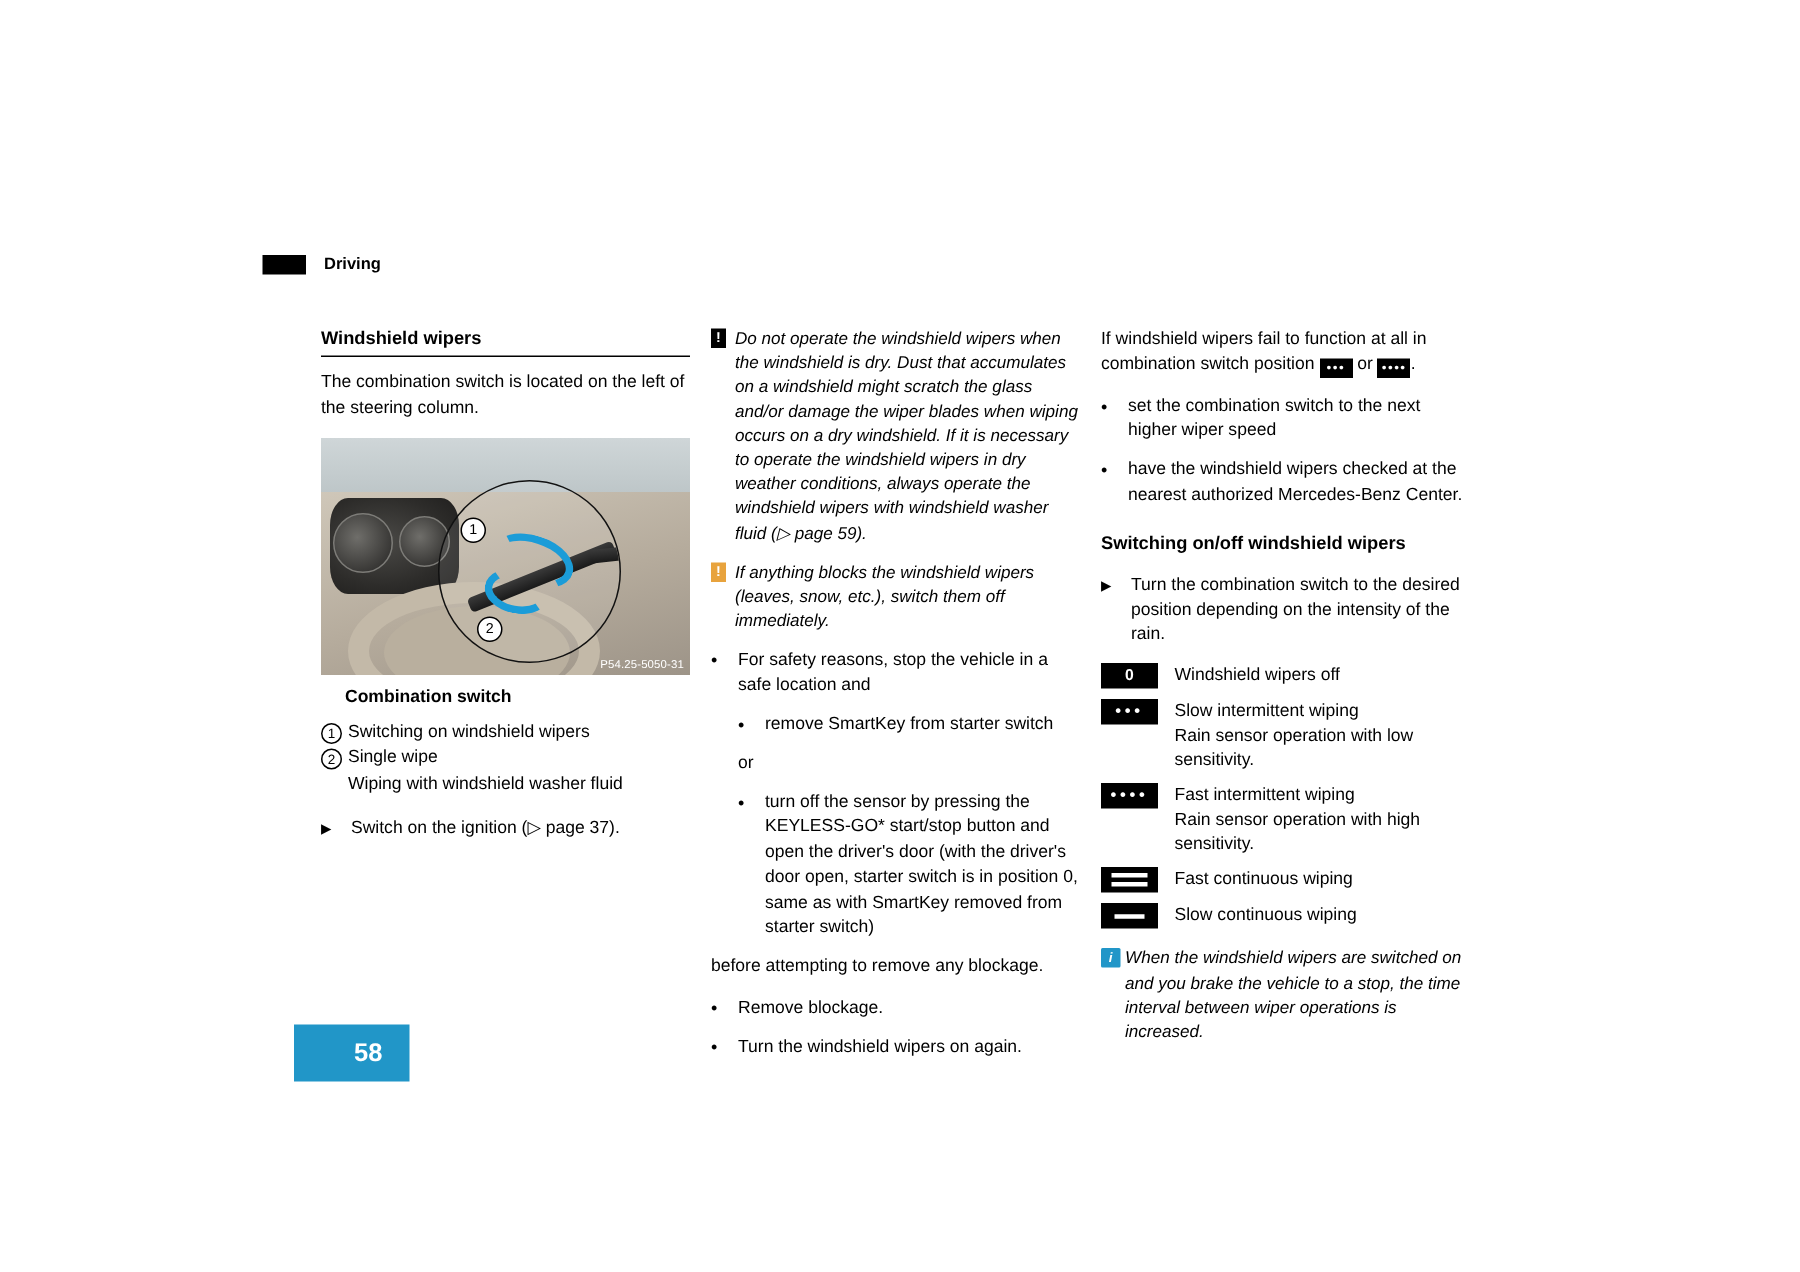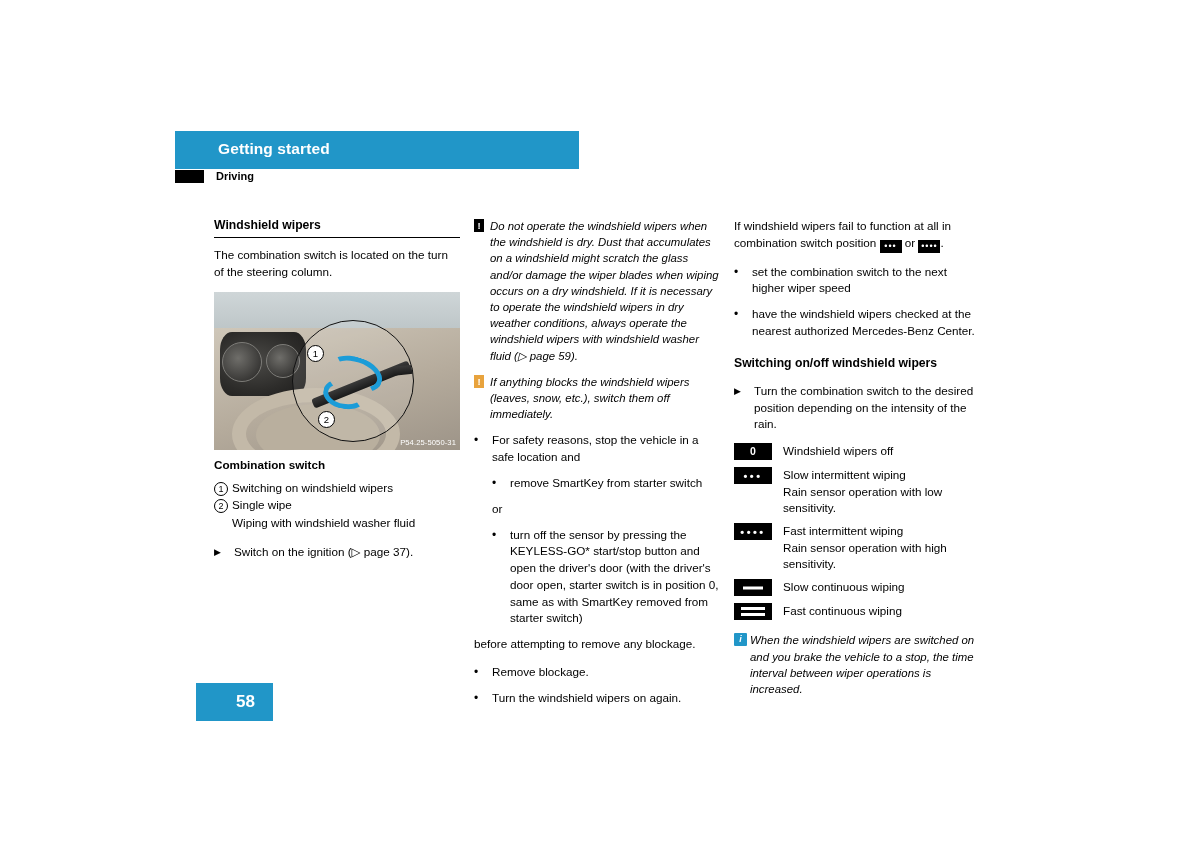--- a/index.html
+++ b/index.html
@@ -171,21 +171,21 @@
     position: absolute;
     right: 4px; bottom: 3px;
     font-size: 7.6px;
     color: #ffffff;
     letter-spacing: 0.1px;
     font-family: "Liberation Sans", sans-serif;
   }
   .fig-caption {
     font-size: 11.7px;
     font-weight: bold;
-    margin: 0 0 9px 0;
+    margin: 0 0 9px 16px;
   }
 
   
   .legend-row {
     display: flex;
     font-size: 11.7px;
     line-height: 1.42;
     margin-bottom: 1px;
   }
   .legend-num {
@@ -347,30 +347,27 @@
     color: #ffffff;
     font-size: 17px;
     font-weight: bold;
   }
 </style>
 </head>
 <body>
 
 <div id="page">
 
-  <div class="header-bar">
-    <span class="header-bar-title">Getting started</span>
-  </div>
   <div class="subhead-marker"></div>
   <div class="subhead-title">Driving</div>
 
   <div class="col col1">
     <div class="sec-title">Windshield wipers</div>
     <div class="rule"></div>
-    <p>The combination switch is located on the turn of the steering column.</p>
+    <p>The combination switch is located on the left of the steering column.</p>
 
     <div class="figure">
       <div class="fig-sky"></div>
       <div class="fig-dash"></div>
       <div class="fig-cluster"></div>
       <div class="fig-dial d1"></div>
       <div class="fig-dial d2"></div>
       <div class="fig-wheel"></div>
       <div class="fig-wheel-inner"></div>
 
@@ -489,32 +486,32 @@
       <div class="sym-row">
         <div class="sym-box">
           <span class="sym-dots">••••</span>
         </div>
         <div class="sym-text" style="white-space:pre-line;">Fast intermittent wiping
 Rain sensor operation with high sensitivity.</div>
       </div>
 
       <div class="sym-row">
         <div class="sym-box">
-          <span class="sym-bar"></span>
-        </div>
-        <div class="sym-text">Slow continuous wiping</div>
-      </div>
-
-      <div class="sym-row">
-        <div class="sym-box">
           <span class="sym-bar2a"></span>
           <span class="sym-bar2b"></span>
         </div>
         <div class="sym-text">Fast continuous wiping</div>
       </div>
+
+      <div class="sym-row">
+        <div class="sym-box">
+          <span class="sym-bar"></span>
+        </div>
+        <div class="sym-text">Slow continuous wiping</div>
+      </div>
     </div>
 
     <div class="note-block" style="margin-top:12px;">
       <div class="note-icon-wrap">
         <span class="info-icon">i</span>
       </div>
       <div class="note-body">When the windshield wipers are switched on and you brake the vehicle to a stop, the time interval between wiper operations is increased.</div>
     </div>
   </div>
 

